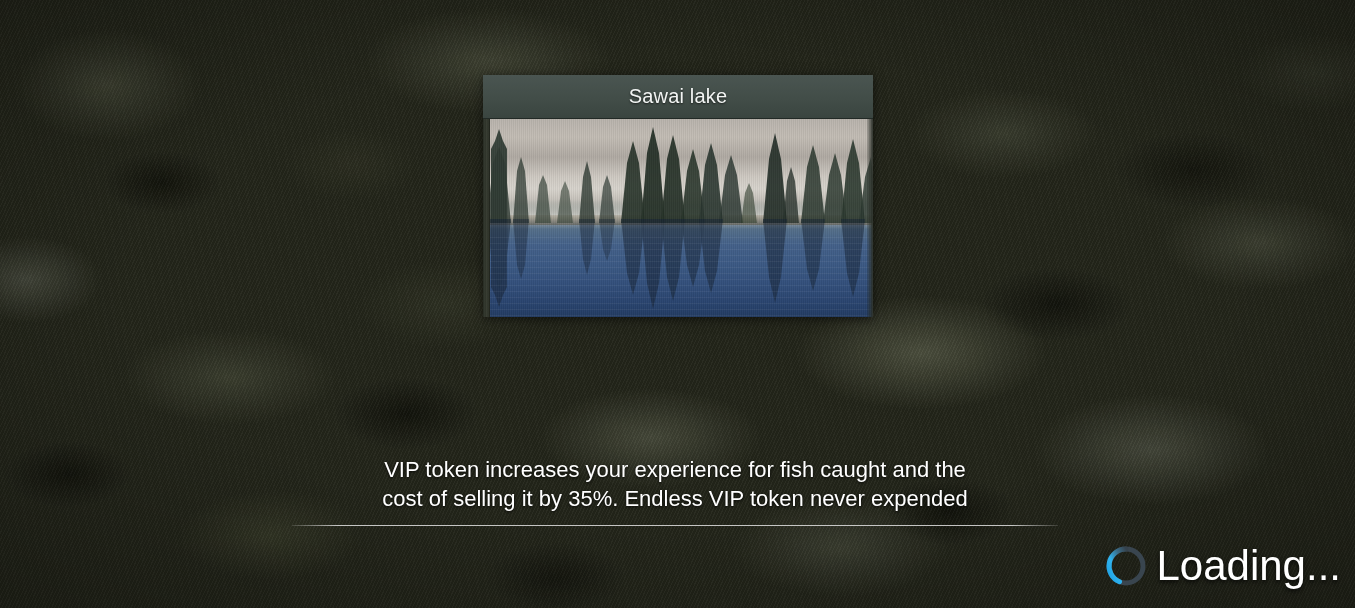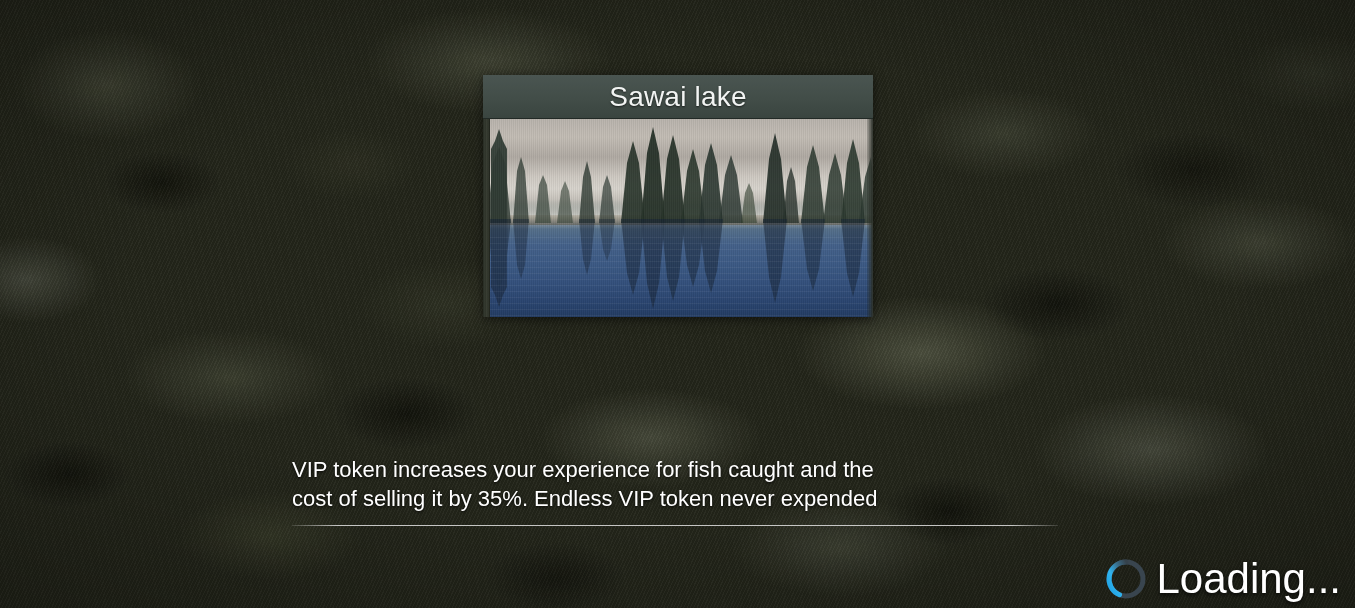--- a/index.html
+++ b/index.html
@@ -81,21 +81,21 @@
     position: relative;
     height: 43px;
     background: linear-gradient(180deg, #4a5551 0%, #424d48 55%, #3a4540 100%);
     border-bottom: 1px solid #222a26;
     display: flex;
     align-items: center;
     justify-content: center;
   }
   #card-title {
     color: #f2f4f3;
-    font-size: 28px;
+    font-size: 20px;
     letter-spacing: .2px;
     text-shadow: 0 1px 2px rgba(0,0,0,.6);
   }
   #card-image-wrap {
     position: relative;
     height: 198px;
     overflow: hidden;
     background: #1d2a33;
   }
   
@@ -157,41 +157,42 @@
       rgba(0,0,0,.05) 0px, rgba(0,0,0,.05) 1px,
       rgba(255,255,255,.02) 1px, rgba(255,255,255,.02) 2px);
   }
 
   
   #tip-block {
     position: absolute;
     left: 292px;
     top: 455px;
     width: 766px;
+    text-align: center;
   }
   .tip-line {
     color: #ffffff;
     font-size: 22px;
     line-height: 29px;
     text-shadow: 0 1px 3px rgba(0,0,0,.85);
     white-space: nowrap;
   }
   #tip-divider {
     margin-top: 12px;
     height: 1px;
     background: linear-gradient(90deg,
       rgba(215,215,215,.15) 0%, rgba(225,225,225,.85) 6%,
       rgba(225,225,225,.85) 94%, rgba(215,215,215,.15) 100%);
   }
 
   
   #loading-row {
     position: absolute;
     right: 14px;
-    bottom: 6px;
+    bottom: 19px;
     display: flex;
     align-items: center;
     gap: 8px;
   }
   #loading-spinner {
     width: 46px; height: 46px;
     flex: 0 0 auto;
   }
   #loading-label {
     color: #ffffff;

